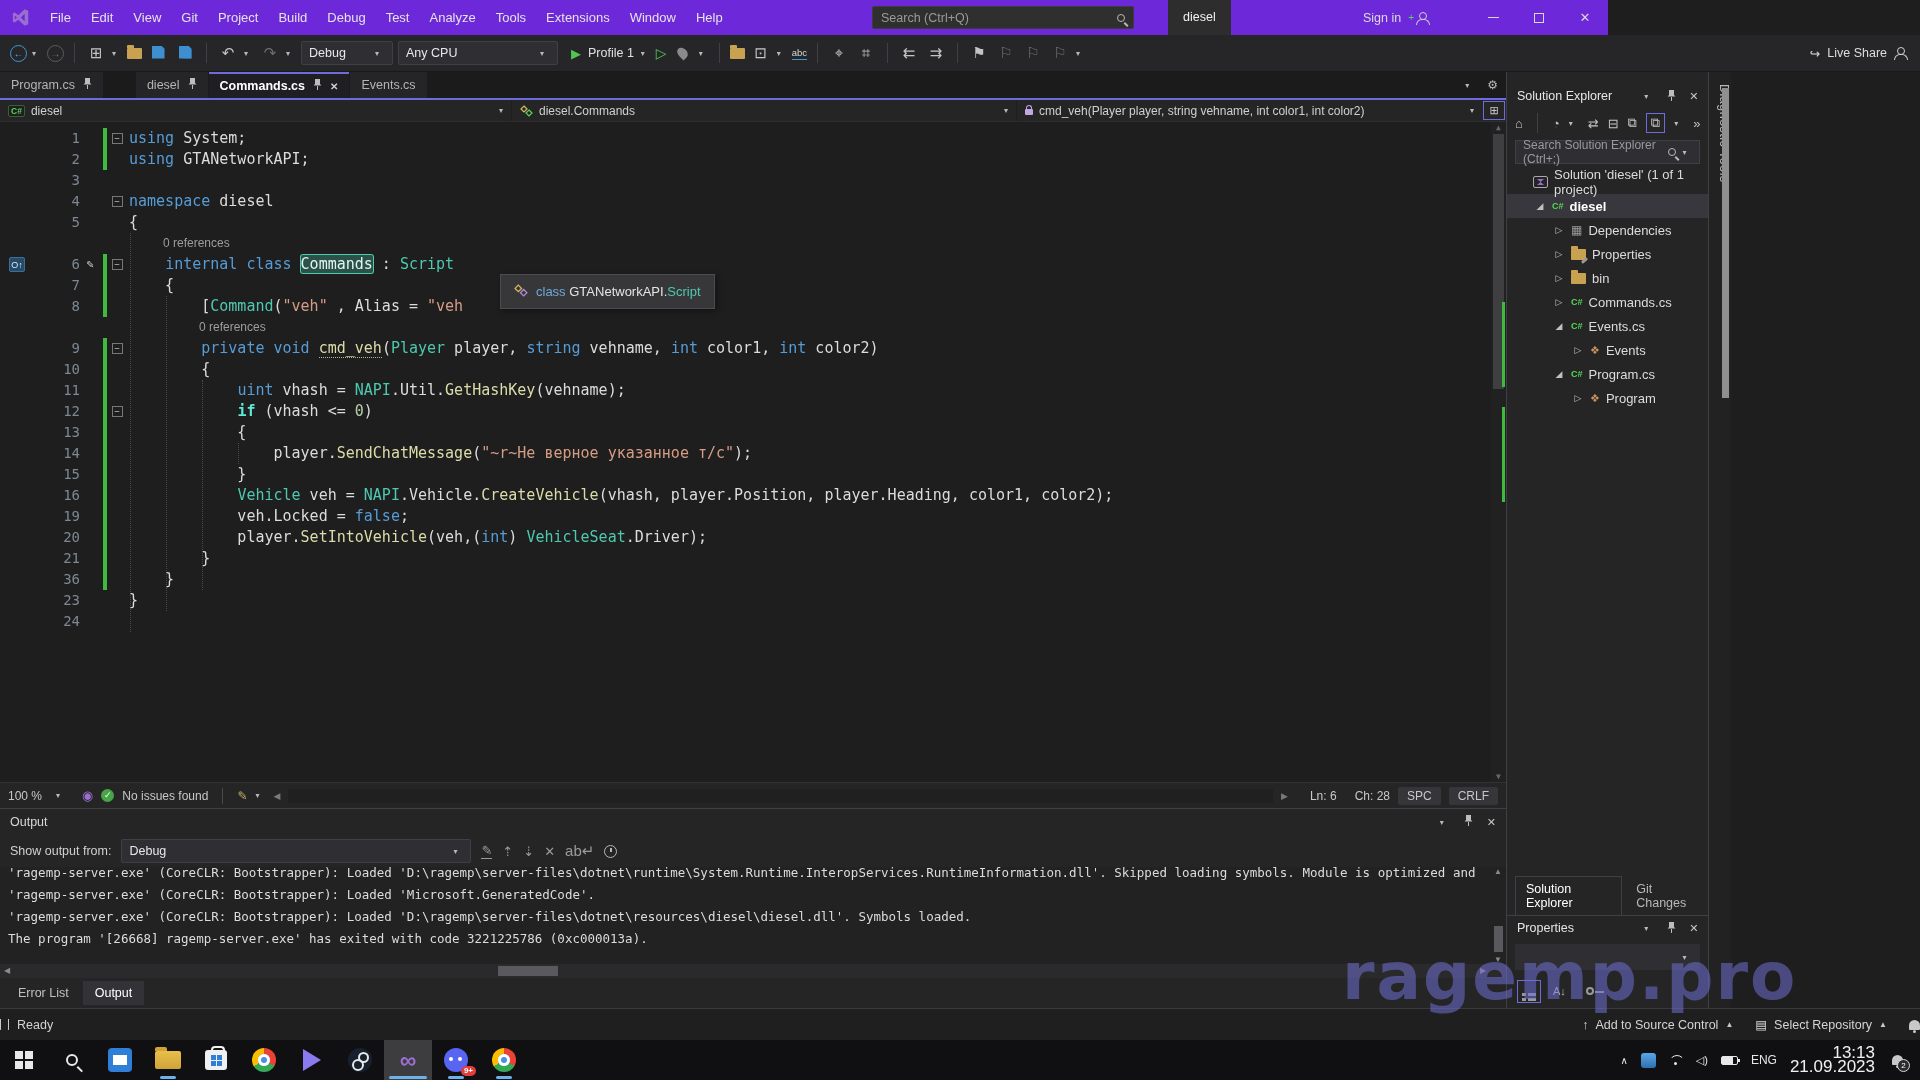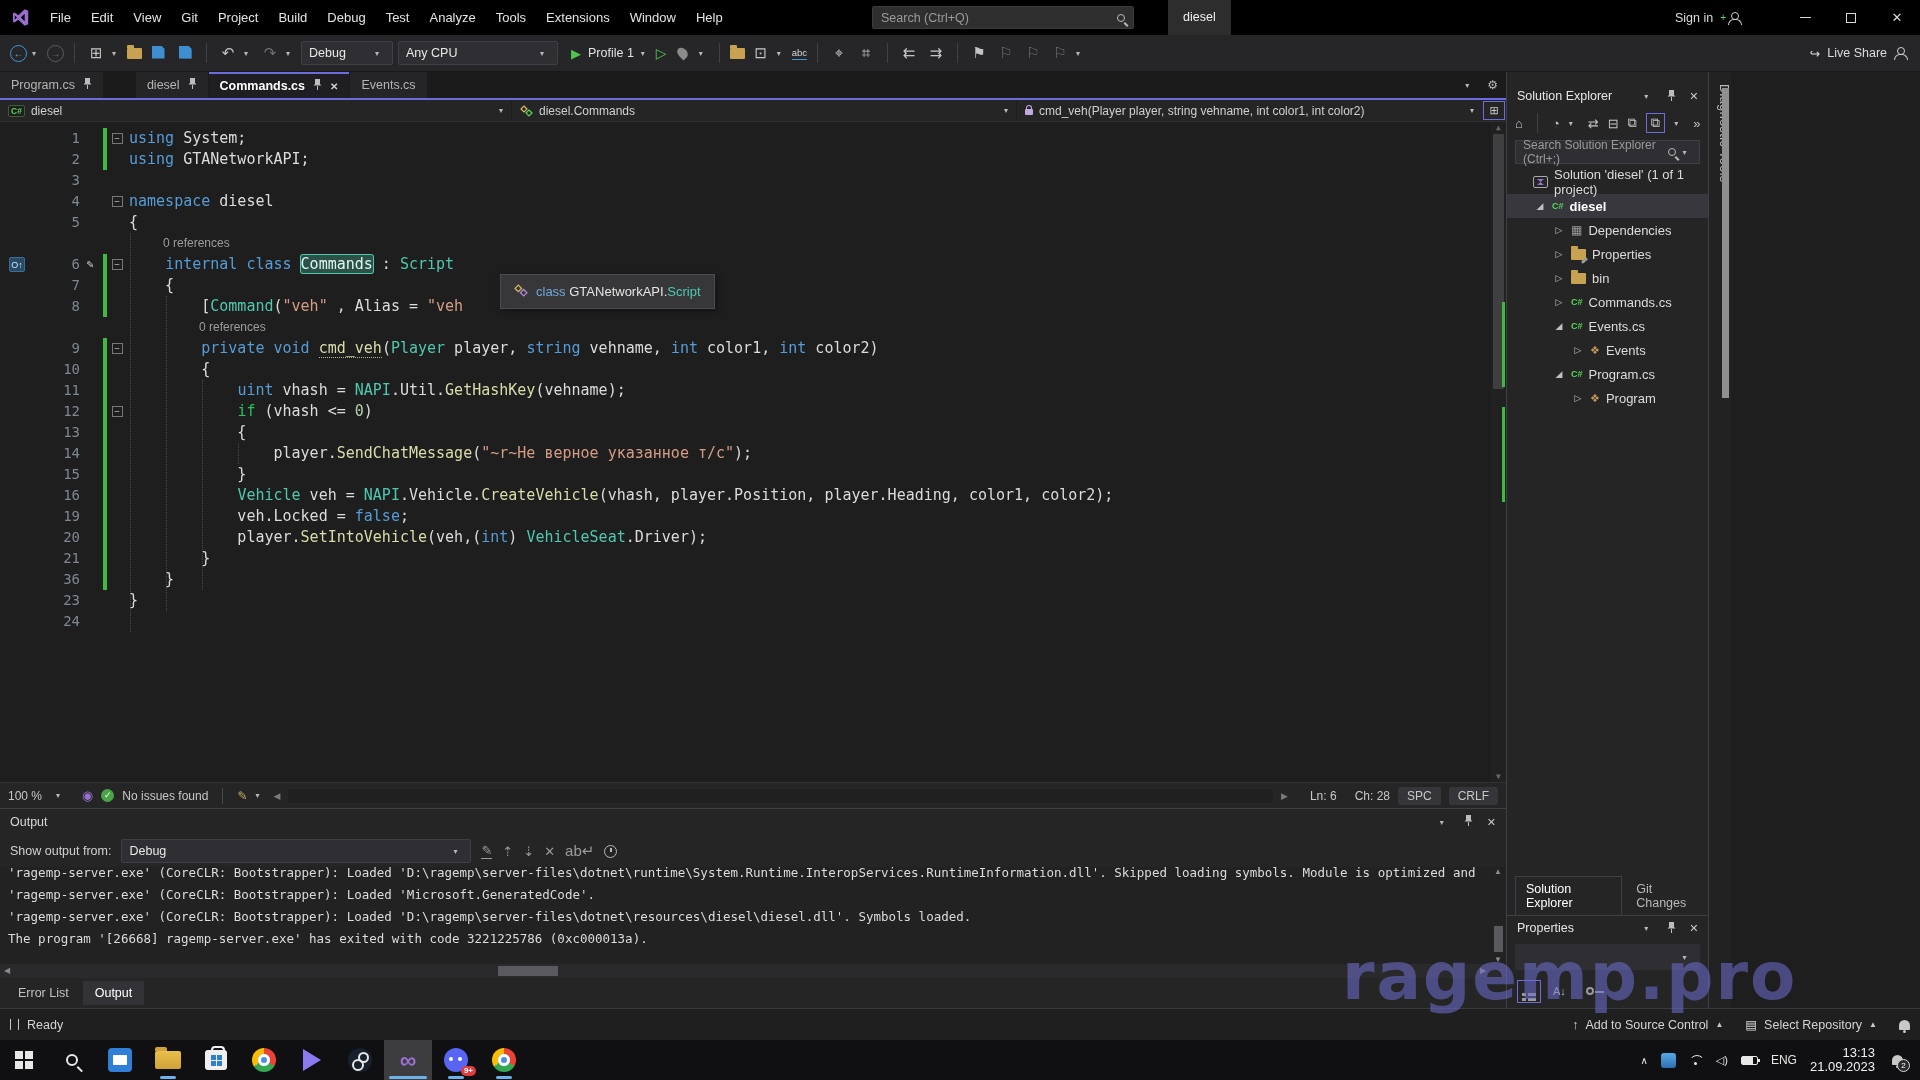--- a/index.html
+++ b/index.html
@@ -1,20 +1,20 @@
 <!DOCTYPE html>
 <html><head>
 <meta charset="utf-8">
 <style>
   * { box-sizing: border-box; margin: 0; padding: 0; }
   html,body { width:1920px; height:1080px; overflow:hidden; }
   body { background:#1e1e1e; font-family:"Liberation Sans", sans-serif; color:#cccccc; position:relative; }
 
   
-  #titlebar { position:absolute; top:0; left:0; width:1920px; height:35px; background:#000000; display:flex; align-items:center; }
+  #titlebar { position:absolute; top:0; left:0; width:1608px; height:35px; background:#6d28d9; display:flex; align-items:center; }
   .vslogo { width:40px; display:flex; justify-content:center; }
   .menu-item { font-size:13px; color:#e4e4e4; padding:0 10px; line-height:35px; cursor:default; }
   #qsearch { position:absolute; left:872px; top:6px; width:262px; height:23px; background:#2f2f30; border:1px solid #3c3c40; border-radius:2px; display:flex; align-items:center; padding:0 8px; color:#9a9a9a; font-size:12.5px; justify-content:space-between; }
   #wintitle { position:absolute; left:1168px; top:0; height:35px; line-height:35px; padding:0 15px; background:#2d2d2e; color:#f0f0f0; font-size:12.5px; }
   #signin { position:absolute; right:180px; top:0; height:35px; display:flex; align-items:center; gap:7px; color:#dcdcdc; font-size:12.5px; }
   .person { width:12px; height:12px; position:relative; display:inline-block; }
   .person::before { content:''; position:absolute; left:3px; top:0; width:6px; height:6px; border:1.3px solid #cfcfcf; border-radius:50%; }
   .person::after { content:''; position:absolute; left:0; top:7px; width:12px; height:5px; border:1.3px solid #cfcfcf; border-bottom:none; border-radius:6px 6px 0 0; }
   .plus { color:#57d657; font-size:10px; margin-right:-5px; }
   #winbtns { position:absolute; right:0; top:0; display:flex; }
@@ -70,21 +70,21 @@
   .cm { flex:0 0 34px; display:flex; align-items:center; justify-content:center; }
   .glyph-ind { width:16px; height:15px; background:#274a66; border:1px solid #3d6f96; border-radius:2px; color:#cfe6ff; font-size:9px; line-height:14px; text-align:center; font-family:"Liberation Sans",sans-serif; }
   .lnum { flex:0 0 46px; text-align:right; color:#7d8894; font-size:14px; }
   .penslot { flex:0 0 20px; text-align:center; color:#d8d8d8; font-size:12px; }
   .gbar { flex:0 0 4px; margin-left:3px; }
   .gbar.on { background:#3fba3f; }
   .foldc { flex:0 0 20px; display:flex; align-items:center; justify-content:center; }
   .foldbox { width:11px; height:11px; border:1px solid #777; color:#bbb; font-size:9px; line-height:9px; text-align:center; background:#1e1e1e; }
   .ctext { padding-left:2px; color:#dcdcdc; }
   .lens { color:#9d9d9d; font-size:12px; font-family:"Liberation Sans",sans-serif; }
-  .c-kw { color:#569cd6; } .c-ct { color:#22c55e; } .c-ty { color:#4ec9b0; }
+  .c-kw { color:#569cd6; } .c-ct { color:#5eead4;font-weight:bold; } .c-ty { color:#4ec9b0; }
   .c-mt { color:#dcdcaa; } .c-st { color:#d69d85; } .c-nu { color:#b5cea8; }
   .c-pl { color:#dcdcdc; }
   .c-mu { color:#dcdcaa; border-bottom:1px dotted #b8b890; }
   .c-sel { background:rgba(78,201,176,.30); box-shadow:0 0 0 1px #4ec9b0; border-radius:2px; color:#dff5ee; }
   .guide { position:absolute; width:0; border-left:1px dotted #4a4a4a; }
   #tooltip { position:absolute; left:500px; top:152px; background:#37373a; border:1px solid #4b4b52; padding:8px 13px; display:flex; align-items:center; gap:8px; font-family:"Liberation Sans",sans-serif; font-size:13px; z-index:6; box-shadow:2px 2px 6px rgba(0,0,0,.4); }
   .tt-kw { color:#6fa8dc; } .tt-ns { color:#e4e4e4; } .tt-cls { color:#4ec9b0; }
   #vscroll { position:absolute; right:0; top:0; bottom:0; width:15px; background:#212122; }
   #vthumb { position:absolute; left:2px; right:2px; top:12px; height:255px; background:#3f3f42; }
   .smark { position:absolute; right:1px; width:3px; background:#3fba3f; }
@@ -114,21 +114,21 @@
   #outhscroll { height:14px; background:#2a2a2c; position:relative; }
   .harr { position:absolute; top:0; width:14px; height:14px; color:#8a8a8a; font-size:8px; text-align:center; line-height:14px; }
   #hthumb { position:absolute; left:498px; width:60px; top:2px; height:10px; background:#5a5a5e; }
 
   
   #bottomtabs { height:30px; background:#252526; display:flex; align-items:center; padding-left:6px; gap:2px; font-size:12.5px; }
   .btab { padding:5px 12px; color:#c0c0c0; }
   .btab.active { background:#333337; color:#ffffff; }
 
   
-  #vsstatus { position:absolute; bottom:40px; left:0; width:1920px; height:32px; background:#1f1f20; border-top:1px solid #3a3a3e; display:flex; align-items:center; padding:0 10px; font-size:12.5px; color:#d4d4d4; }
+  #vsstatus { position:absolute; bottom:40px; left:0; width:1920px; height:32px; background:#1f1f20; border-top:1px solid #3a3a3e; display:flex; align-items:center; padding:0 0; font-size:12.5px; color:#d4d4d4; }
   .flagico { width:9px; height:11px; border:1.2px solid #c8c8c8; border-top:none; display:inline-block; clip-path:polygon(0 0,100% 0,100% 100%,50% 70%,0 100%); background:transparent; margin-right:8px; }
   #status-right { margin-left:auto; display:flex; align-items:center; gap:22px; }
   .upcaret { font-size:8px; color:#c8c8c8; }
   .bell { width:11px; height:10px; background:#c8c8c8; border-radius:6px 6px 1px 1px; position:relative; display:inline-block; }
   .bell::after { content:''; position:absolute; left:4px; bottom:-3px; width:3px; height:3px; border-radius:50%; background:#c8c8c8; }
 
   
   #right-panel { width:268px; background:#252526; border-left:1px solid #3f3f46; display:flex; flex-direction:column; padding-top:12px; }
   .ptitle { height:24px; display:flex; align-items:center; padding:0 10px; font-size:12.5px; color:#e6e6e6; }
   .ptitle-icons { margin-left:auto; display:flex; gap:13px; align-items:center; color:#c8c8c8; font-size:11px; }
@@ -197,21 +197,21 @@
   .badge { position:absolute; right:4px; bottom:4px; background:#e03e3e; color:#fff; font-size:8px; font-weight:bold; border-radius:6px; padding:0 3px; line-height:10px; }
   #tray { margin-left:auto; display:flex; align-items:center; gap:13px; padding-right:14px; color:#e8e8e8; font-size:12px; }
   .chev { font-size:10px; color:#e8e8e8; }
   .trayapp { width:15px; height:15px; border-radius:3px; background:linear-gradient(#57a8e8,#2f6fb0); }
   .wifi { width:14px; height:10px; position:relative; overflow:hidden; }
   .wifi::before { content:''; position:absolute; left:0; top:0; width:14px; height:14px; border:1.6px solid #e8e8e8; border-radius:50%; clip-path:polygon(0 0,100% 0,50% 50%); }
   .wifi::after { content:''; position:absolute; left:5.5px; top:7px; width:3px; height:3px; background:#e8e8e8; border-radius:50%; }
   .spk { font-size:11px; color:#e8e8e8; }
   .bat { width:17px; height:9px; border:1.2px solid #e8e8e8; border-radius:2px; position:relative; background:linear-gradient(to right,#e8e8e8 75%,transparent 75%); }
   .bat::after { content:''; position:absolute; right:-3px; top:2px; width:2px; height:3px; background:#e8e8e8; }
-  .clockblk { text-align:right; font-size:13px; line-height:14px; color:#f0f0f0; }
+  .clockblk { text-align:right; font-size:17px; line-height:14px; color:#f0f0f0; }
   .bellwrap { position:relative; width:18px; height:18px; display:flex; align-items:center; justify-content:center; }
   .nbadge { position:absolute; right:-4px; bottom:-3px; width:13px; height:13px; border-radius:50%; background:#2c2c2e; border:1px solid #d8d8d8; color:#fff; font-size:8px; line-height:11px; text-align:center; }
 
   
   #watermark { position:absolute; left:1342px; top:938px; font-family:"DejaVu Sans", sans-serif; font-size:66px; font-weight:bold; color:rgba(112,112,212,0.55); letter-spacing:2px; z-index:40; pointer-events:none; }
 </style>
 </head>
 <body>
 
 <div id="titlebar">

